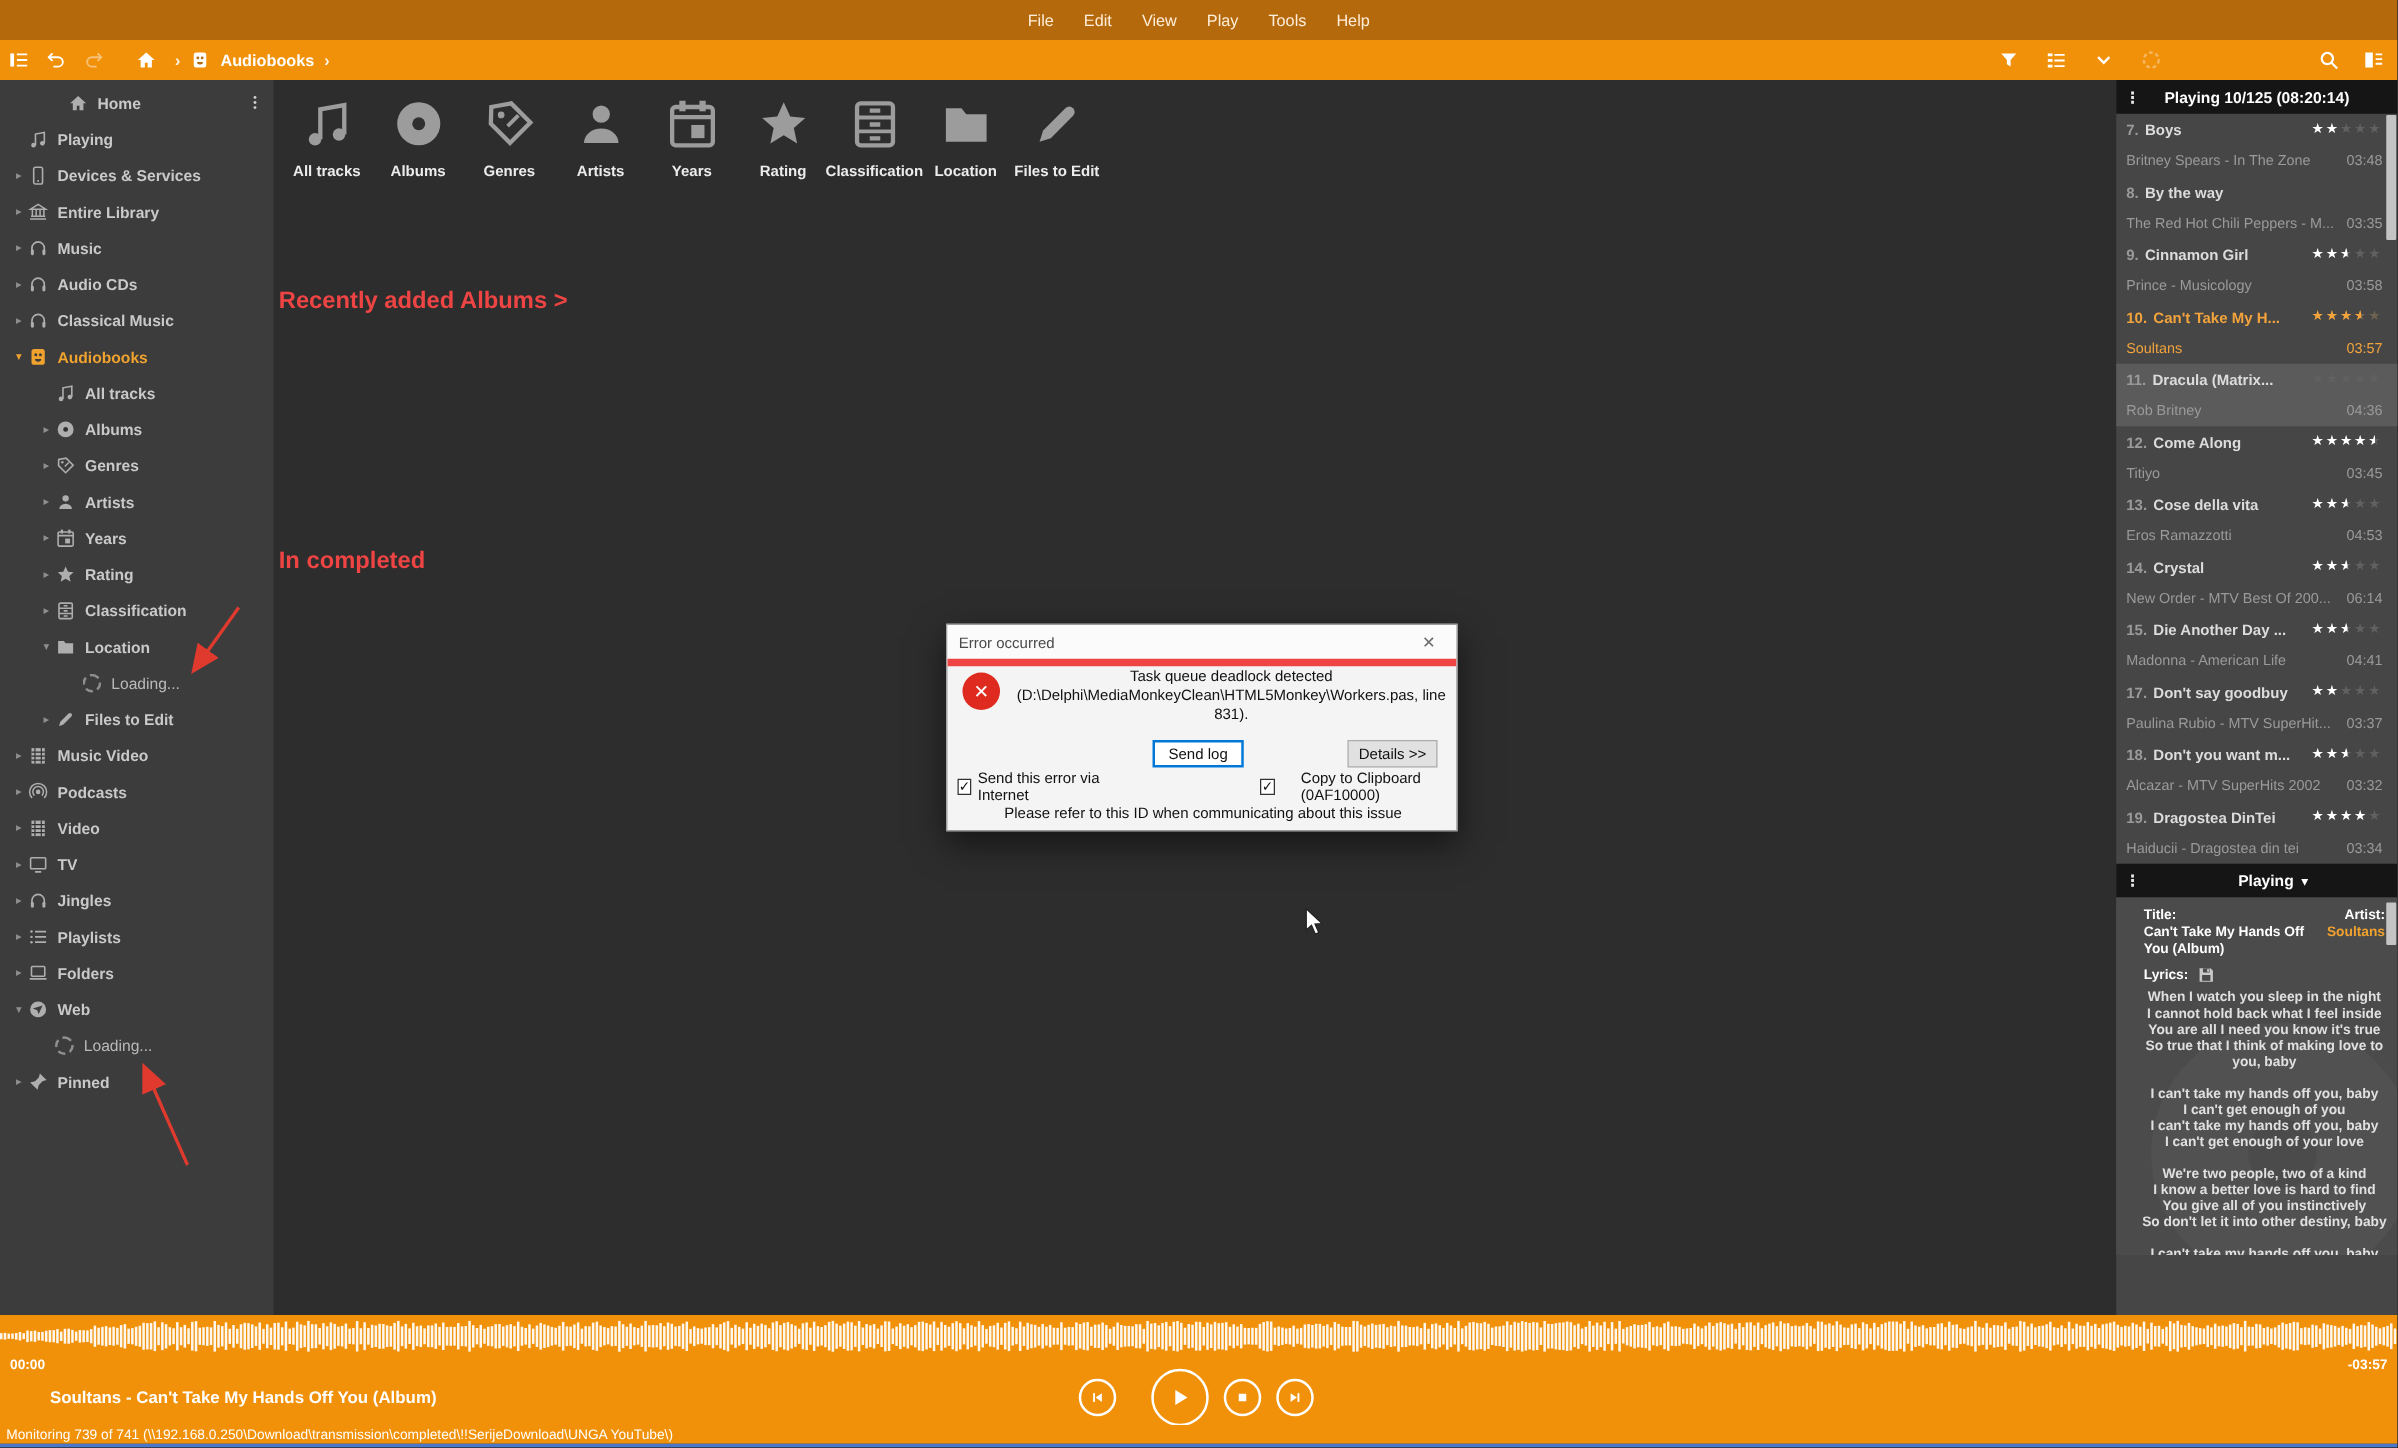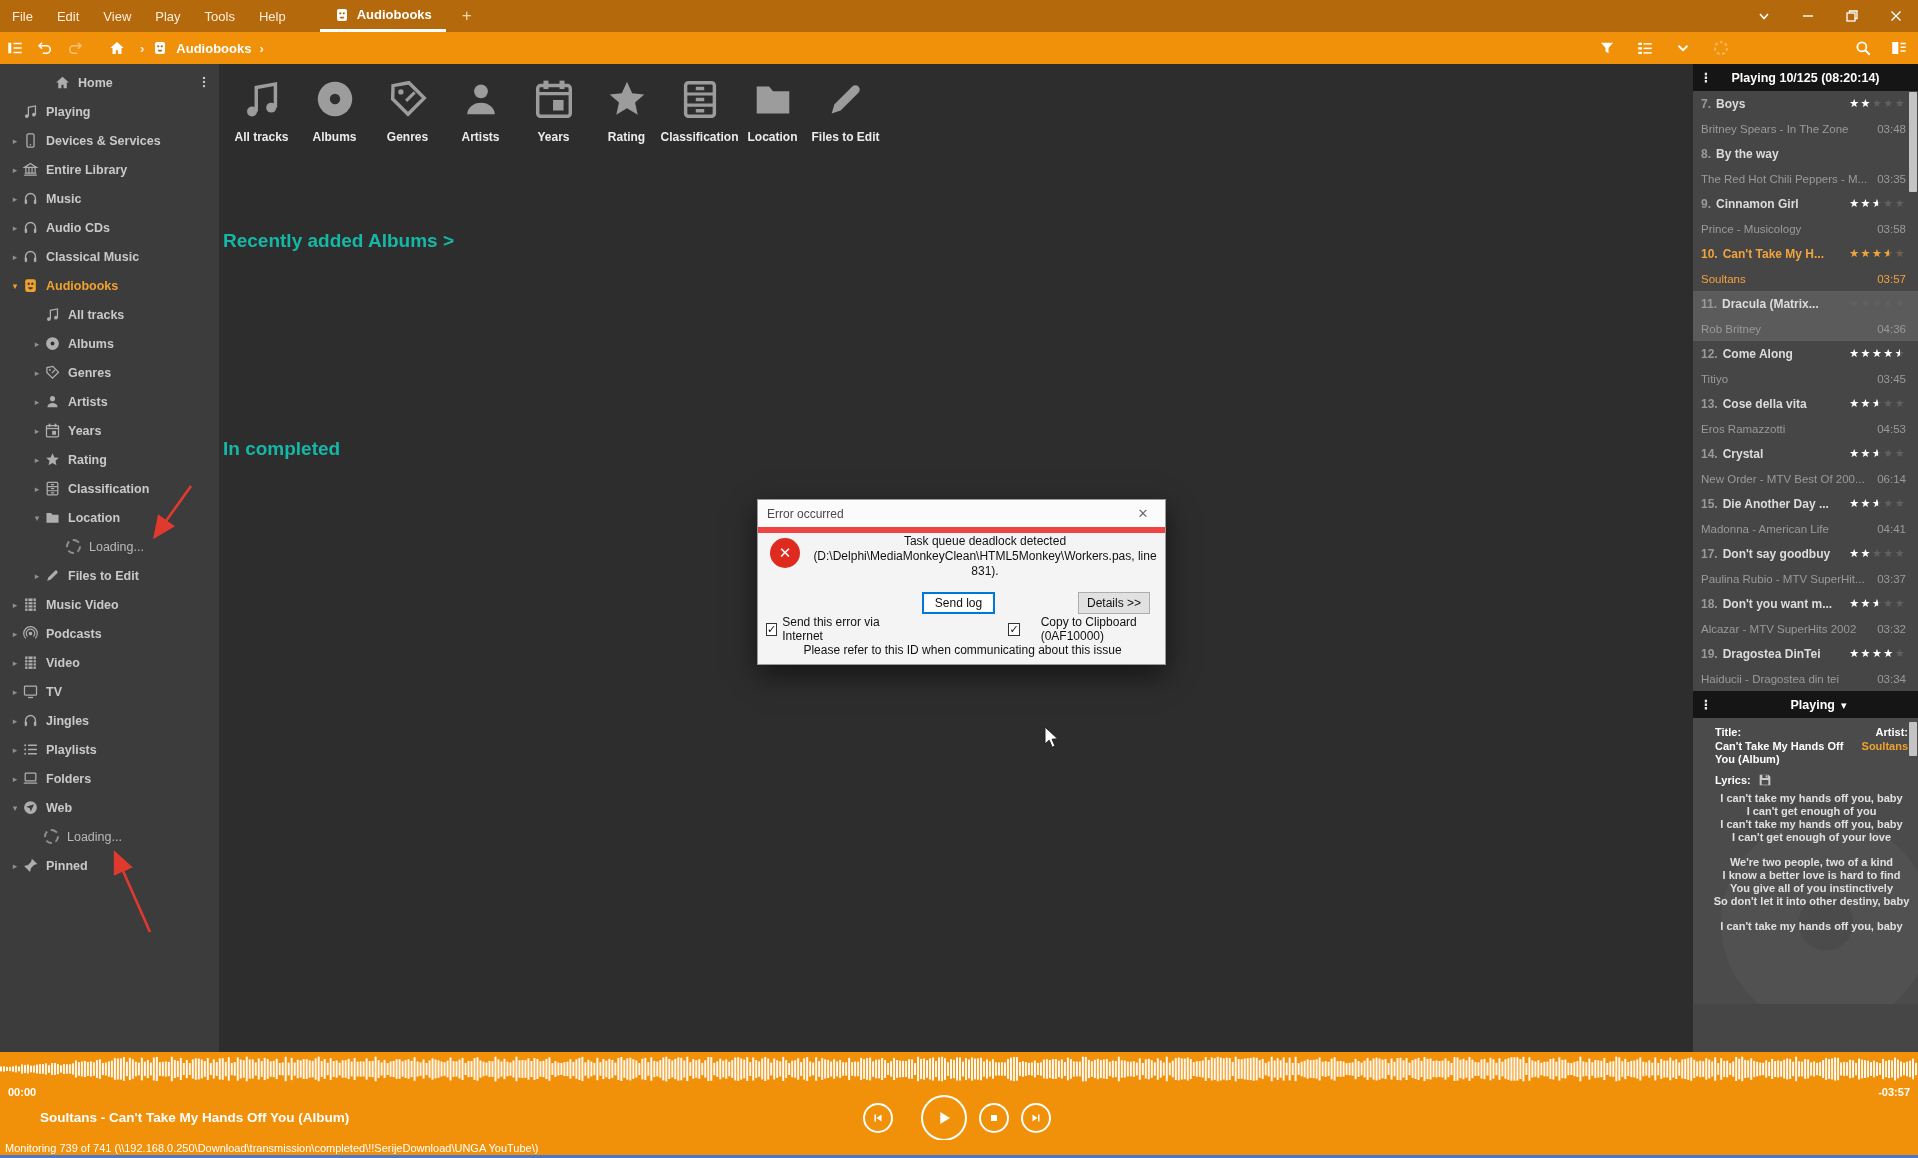--- a/index.html
+++ b/index.html
@@ -5,21 +5,21 @@
   html,body{margin:0;padding:0;}
   body{width:1918px;height:1158px;position:relative;overflow:hidden;
        font-family:"Liberation Sans","DejaVu Sans",sans-serif;
        background:#2d2d2d;-webkit-font-smoothing:antialiased;}
   svg{display:block}
   .ico{display:inline-flex;align-items:center;justify-content:center;color:#b3b3b3}
   .ico svg{width:100%;height:100%}
 
   
   #titlebar{position:absolute;left:0;top:0;width:1918px;height:32px;background:#b5690d;
-            display:flex;align-items:center;color:#ffeeda;font-size:13px;}
+            display:flex;align-items:center;color:#ffeeda;font-size:13px;flex-direction:column;}
   .menu-item{padding:0 12px;height:32px;display:flex;align-items:center;cursor:default}
   #tab{display:flex;align-items:center;gap:7px;height:32px;padding:0 14px;margin-left:22px;
        border-bottom:3px solid #fff;box-sizing:border-box;color:#fff;font-weight:bold}
   #tab .ico{width:16px;height:16px;color:#fff}
   #tab-plus{color:rgba(255,240,220,.8);font-size:17px;margin-left:16px}
   #win-controls{margin-left:auto;display:flex;align-items:center;height:32px}
   #win-controls .wbtn{width:44px;height:32px;display:flex;align-items:center;justify-content:center;color:#fff}
   #win-controls .wbtn svg{width:12px;height:12px}
 
   
@@ -45,21 +45,21 @@
   .side-row.sel .chev{color:#f0a22e}
   .spinner{width:15px;height:15px;border:2px dashed #8f8f8f;border-radius:50%;box-sizing:border-box;margin-right:8px}
   .side-row .lbl.loading{color:#b9b9b9;font-weight:normal}
 
   
   #main{position:absolute;left:219px;top:64px;width:1474px;height:988px;background:#2d2d2d;}
   #tiles{position:absolute;left:6px;top:6px;display:flex;}
   .tile{width:73px;display:flex;flex-direction:column;align-items:center;gap:8px;padding-top:6px}
   .tile .ico{width:46px;height:46px;color:#9c9c9c}
   .tile .tlabel{font-size:12px;font-weight:bold;color:#ececec;white-space:nowrap}
-  .section-h{position:absolute;left:4px;color:#14b8a6;font-size:19px;font-weight:bold}
+  .section-h{position:absolute;left:4px;color:#ef4444;font-size:19px;font-weight:bold}
 
   
   #rightpanel{position:absolute;left:1693px;top:64px;width:225px;height:988px;background:#464646;}
   .panel-header{height:27px;background:#151515;color:#fff;display:flex;align-items:center;
                 font-size:12.5px;font-weight:bold;position:relative}
   .panel-header .dots{width:26px;text-align:center;color:#e8e8e8}
   .panel-header .ph-title{flex:1;text-align:center;margin-right:26px}
   #np-header .ph-title{margin-right:0}
   #np-header .chev-down{color:#fff;font-size:11px;margin-left:6px}
   #tracklist{position:relative}
@@ -809,20 +809,26 @@
       <span class="ico">
           <svg viewBox="0 0 24 24" fill="currentColor">
             <path d="M4 4 H17 L20 7 V20 H4 Z"></path>
             <rect x="8" y="4" width="8" height="5" fill="#4b4b4b"></rect>
             <rect x="13" y="5" width="2.4" height="3" fill="currentColor"></rect>
             <rect x="7" y="12" width="10" height="7" fill="#4b4b4b"></rect>
           </svg>
         </span>
     </div>
     <div id="lyrics">
+        <div class="stanza">
+          <div>When I watch you sleep in the night</div>
+          <div>I cannot hold back what I feel inside</div>
+          <div>You are all I need you know it's true</div>
+          <div>So true that I think of making love to you, baby</div>
+        </div>
         <div class="stanza">
           <div>I can't take my hands off you, baby</div>
           <div>I can't get enough of you</div>
           <div>I can't take my hands off you, baby</div>
           <div>I can't get enough of your love</div>
         </div>
         <div class="stanza">
           <div>We're two people, two of a kind</div>
           <div>I know a better love is hard to find</div>
           <div>You give all of you instinctively</div>

